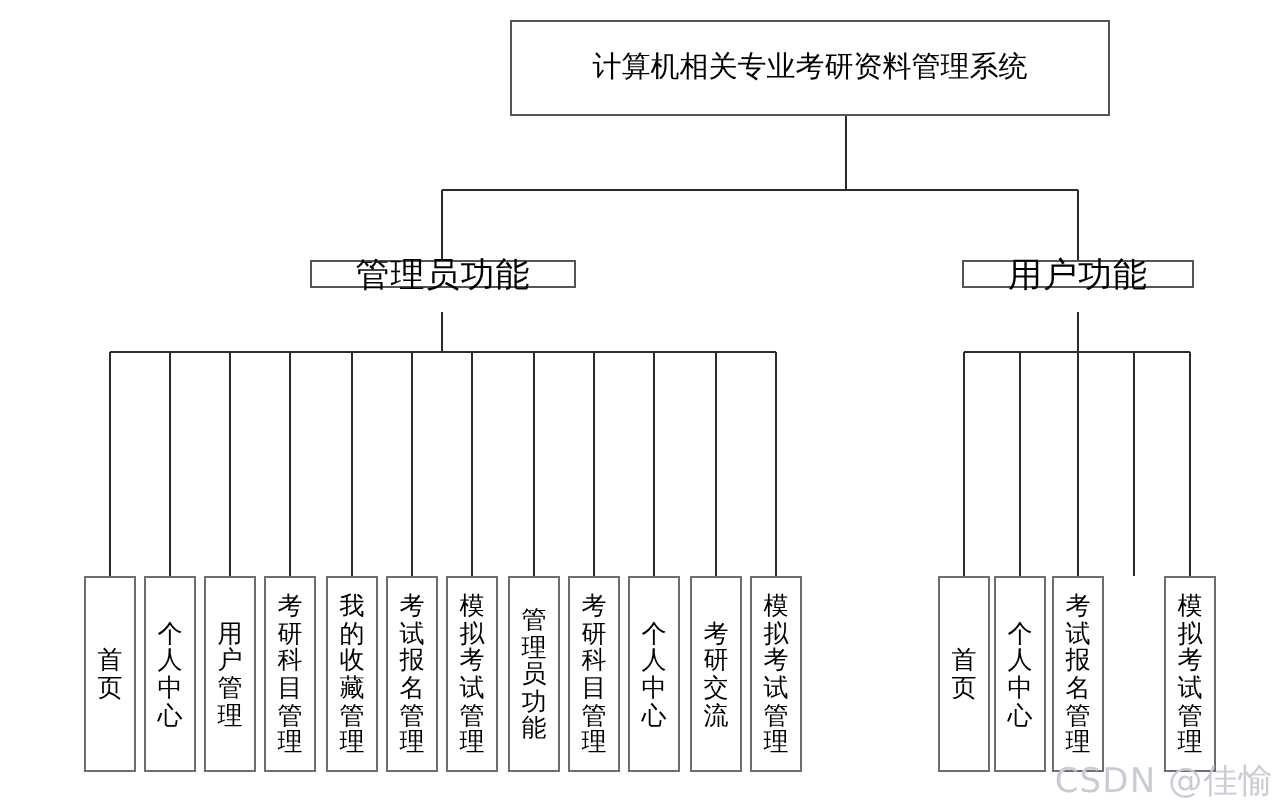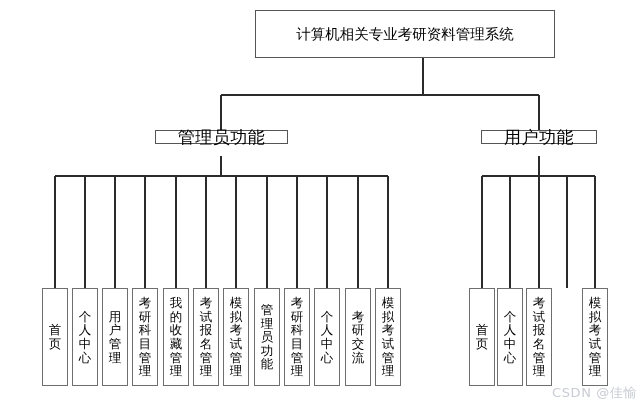--- a/index.html
+++ b/index.html
@@ -98,21 +98,21 @@
     word-break: break-all;
     white-space: normal;
     letter-spacing: 0px;
   }
 
   
   .watermark {
     position: absolute;
     right: 6px;
     bottom: 3px;
-    font-size: 13px;
+    font-size: 17px;
     color: #c9ccd4;
     letter-spacing: 0.6px;
     user-select: none;
     margin-top: 38px;
   }
 </style>
 </head>
 <body>
 
 <div id="canvas">

